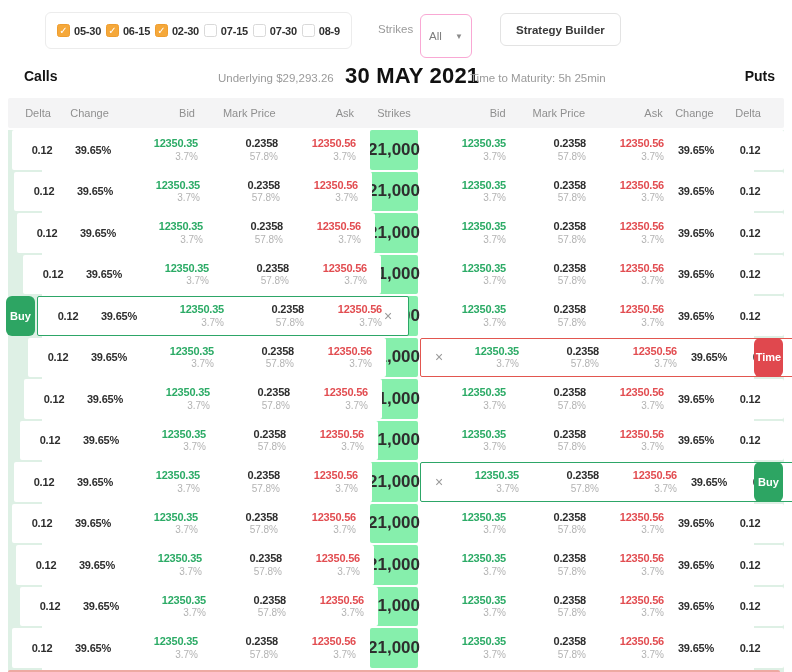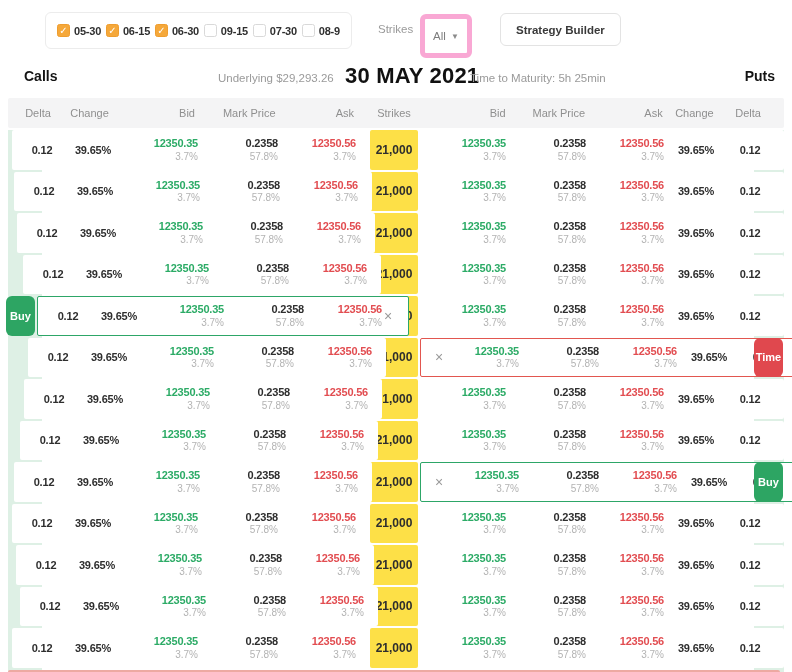--- a/index.html
+++ b/index.html
@@ -14,21 +14,21 @@
     display:flex;align-items:center;padding:0 11px;justify-content:space-between;
   }
   .expiry-item{display:flex;align-items:center;gap:4px;cursor:pointer;}
   .cb{width:13px;height:13px;border-radius:2.5px;box-sizing:border-box;border:1px solid #d9d9d9;background:#fff;
       display:flex;align-items:center;justify-content:center;font-size:10px;line-height:1;color:#fff;}
   .cb.checked{background:#f5a83a;border-color:#ef9d2e;}
   .expiry-label{font-size:11px;font-weight:700;color:#2f2f2f;letter-spacing:-0.2px;}
   .strikes-label{position:absolute;left:378px;top:23px;font-size:11.5px;color:#9a9a9a;}
   .strikes-select{
     position:absolute;left:420px;top:14px;width:52px;height:44px;box-sizing:border-box;
-    border:5px solid #f9a8d4;border-radius:6px;background:#fff;display:flex;align-items:center;
+    border:1px solid #f9a8d4;border-radius:6px;background:#fff;display:flex;align-items:center;
     justify-content:space-between;padding:16px 8px;cursor:pointer;
   }
   .strikes-value{font-size:11.5px;color:#7d7d7d;}
   .caret{font-size:8px;color:#8b8b8b;}
   .strategy-btn{
     position:absolute;left:500px;top:13px;height:33px;padding:0 15px;box-sizing:border-box;
     border:1px solid #e3e3e3;border-radius:6px;background:#fff;font-family:inherit;
     font-size:11.5px;font-weight:700;color:#3a3a3a;cursor:pointer;
   }
   
@@ -61,22 +61,22 @@
   .gutter-left{left:0;width:34px;}
   .gutter-right{right:0;width:30px;}
   .row{display:flex;height:39.5px;margin-bottom:2px;position:relative;z-index:1;}
   .row-left{width:360px;display:flex;position:relative;}
   .row-right{width:362px;display:flex;position:relative;}
   .card{background:#fff;display:flex;align-items:center;box-sizing:border-box;border-radius:2px;}
   .card-calls{flex:1;justify-content:space-between;padding:0 14px 0 10px;}
   .card-puts{flex:1;justify-content:space-between;padding:0 12px;}
   .sel-g{border:1px solid #2da667;}
   .sel-r{border:1px solid #e2564f;}
-  .strike-cell{width:48px;flex:none;margin:0 2px;background:#fde047;border-radius:2px;
-    display:flex;align-items:center;justify-content:center;font-size:12px;font-weight:800;color:#2e2e2e;}
+  .strike-cell{width:48px;flex:none;margin:0 2px;background:#86efac;border-radius:2px;
+    display:flex;align-items:center;justify-content:center;font-size:17px;font-weight:800;color:#2e2e2e;}
   .num{font-size:11px;font-weight:700;color:#2e2e2e;letter-spacing:-0.2px;}
   .green{color:#2cab66;}
   .red{color:#e24d51;}
   .cell2{display:flex;flex-direction:column;align-items:flex-end;line-height:1.15;}
   .sub{font-size:10px;color:#b3b3b3;font-weight:400;margin-top:1px;}
   .side-btn{position:absolute;top:0;bottom:0;width:29px;border:none;color:#fff;font-size:11px;
     font-weight:700;border-radius:6px;display:flex;align-items:center;justify-content:center;
     padding:0;font-family:inherit;cursor:pointer;z-index:2;}
   .btn-left{left:-2px;background:#2da563;}
   .btn-right{right:-1px;}
@@ -93,25 +93,25 @@
     <div class="expiry-item">
       <span class="cb checked">✓</span>
       <span class="expiry-label">05-30</span>
     </div>
     <div class="expiry-item">
       <span class="cb checked">✓</span>
       <span class="expiry-label">06-15</span>
     </div>
     <div class="expiry-item">
       <span class="cb checked">✓</span>
-      <span class="expiry-label">06-30</span>
+      <span class="expiry-label">02-30</span>
     </div>
     <div class="expiry-item">
       <span class="cb"></span>
-      <span class="expiry-label">09-15</span>
+      <span class="expiry-label">07-15</span>
     </div>
     <div class="expiry-item">
       <span class="cb"></span>
       <span class="expiry-label">07-30</span>
     </div>
     <div class="expiry-item">
       <span class="cb"></span>
       <span class="expiry-label">08-9</span>
     </div>
   </div>

